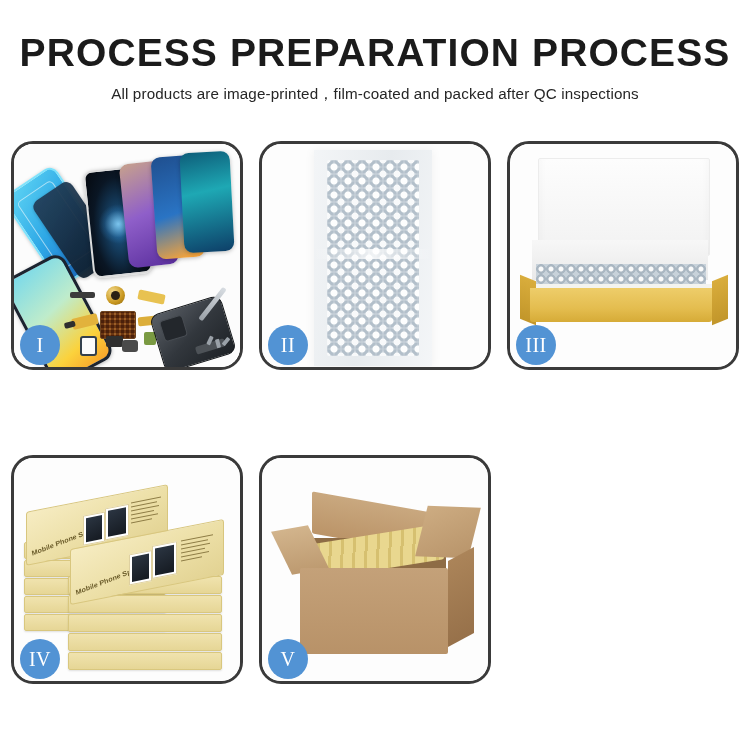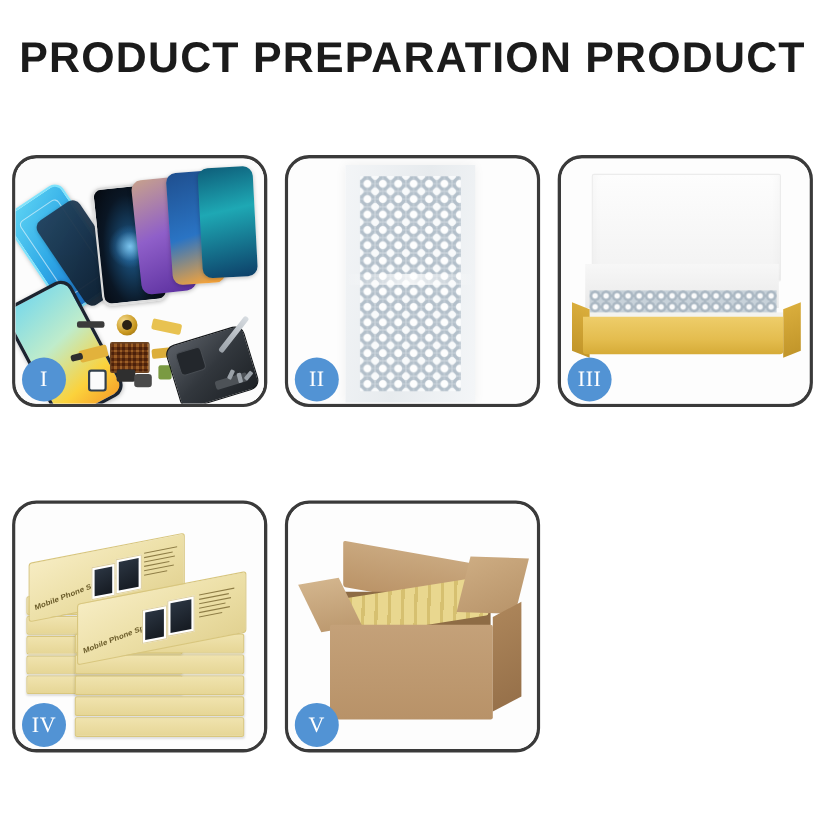--- a/index.html
+++ b/index.html
@@ -221,21 +221,22 @@
   .c6-tape2{position:absolute;left:22px;top:128px;width:16px;height:20px;background:rgba(140,110,72,.55);}
   .c6-shadow{position:absolute;left:4px;top:150px;width:186px;height:10px;
     background:radial-gradient(ellipse at 50% 0,rgba(0,0,0,.12),transparent 70%);}
 </style>
 </head>
 <body>
 
 <div class="page">
 
   <div class="header">
-    <h1 class="title">PRODUCT PREPARATION PRODUCT</h1>
+    <h1 class="title">PROCESS PREPARATION PROCESS</h1>
+    <p class="subtitle">All products are image-printed，film-coated and packed after QC inspections</p>
   </div>
 
   <div class="grid">
 
     <div class="panel r0 c0">
       <div class="stage">
         <div class="p1bg"></div>
         <div class="ph ph-a"></div>
         <div class="ph ph-b"></div>
         <div class="ph ph-c"></div>

